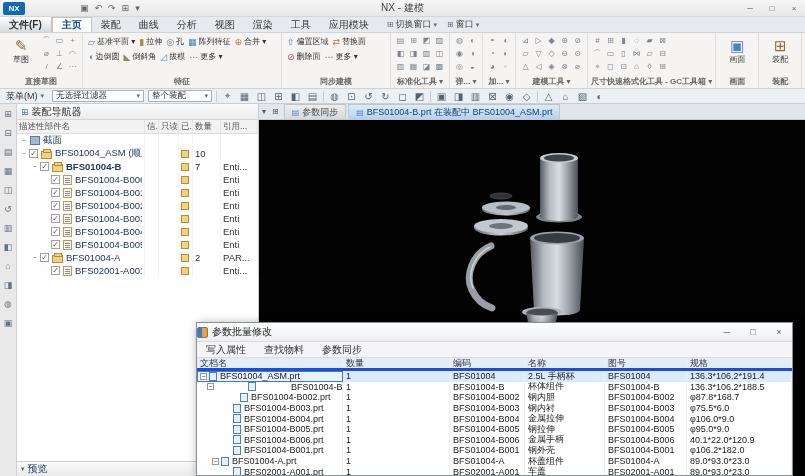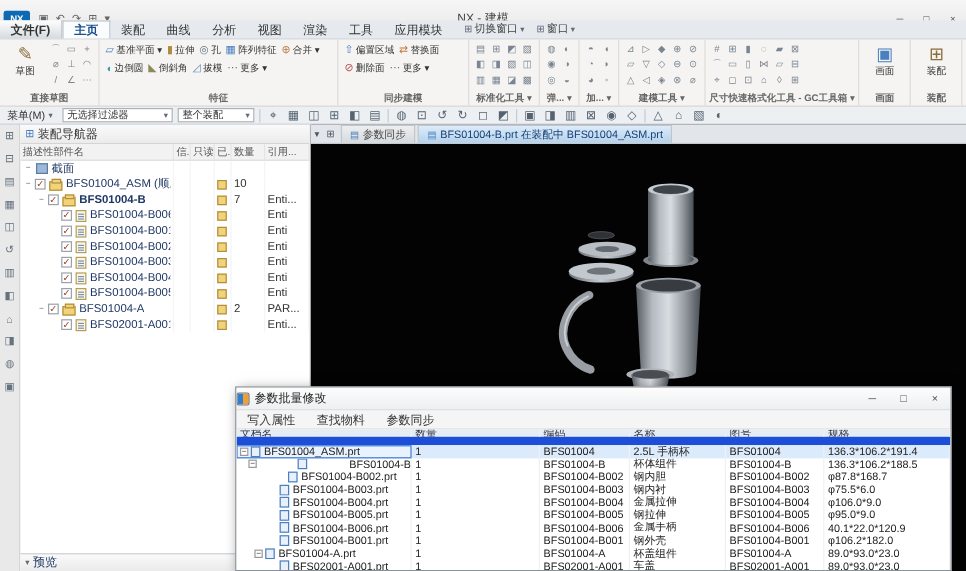--- a/index.html
+++ b/index.html
@@ -1,20 +1,20 @@
 <!DOCTYPE html>
 <html><head>
 <meta charset="utf-8">
 <style>
 *{margin:0;padding:0;box-sizing:border-box;}
 body{width:805px;height:476px;overflow:hidden;font-family:"Liberation Sans","DejaVu Sans",sans-serif;font-size:11px;color:#222;background:#f0efee;}
 #app{position:absolute;left:0;top:0;width:805px;height:476px;background:#f0efee;overflow:hidden;}
 
 
-.titlebar{position:absolute;left:0;top:0;width:805px;height:31px;background:linear-gradient(#f6f6f6,#e7e7e7);border-bottom:1px solid #d6d6d6;display:flex;align-items:center;}
+.titlebar{position:absolute;left:0;top:0;width:805px;height:17px;background:linear-gradient(#f6f6f6,#e7e7e7);border-bottom:1px solid #d6d6d6;display:flex;align-items:center;gap:48px;}
 .nx-logo{width:22px;height:13px;background:#0f6ab4;color:#fff;font-size:8px;font-weight:bold;display:flex;align-items:center;justify-content:center;border-radius:2px;margin:0 4px 0 3px;}
 .qicons{display:flex;align-items:center;}
 .qicon{font-size:9px;color:#666;padding:0 3px;line-height:15px;}
 .tb-title{position:absolute;left:50%;transform:translateX(-50%);font-size:10px;color:#444;white-space:nowrap;}
 .win-btns{margin-left:auto;display:flex;}
 .win-btn{width:22px;height:15px;font-size:8px;color:#555;display:flex;align-items:center;justify-content:center;}
 
 
 .tabrow{position:absolute;left:0;top:17px;width:805px;height:16px;background:#e6eaee;border-bottom:1px solid #cfd4d9;display:flex;align-items:stretch;}
 .tabs-holder{display:flex;}
@@ -95,21 +95,21 @@
 .dlg-title{height:19px;background:linear-gradient(#fdfdfd,#edeff1);display:flex;align-items:center;padding:0 0;gap:4px;border-bottom:1px solid #d8dce0;flex:none;}
 .dlg-ico{width:11px;height:11px;flex:none;background:
   linear-gradient(90deg,#2e7fd0 50%,#f0a030 50%);border-radius:2px;border:1px solid #777;}
 .dlg-title .t{font-size:10px;color:#222;}
 .dlg-btns{margin-left:auto;display:flex;}
 .dlg-btn{width:26px;height:16px;font-size:9px;color:#555;display:flex;align-items:center;justify-content:center;}
 .dlg-menu{height:16px;display:flex;align-items:center;background:#f5f5f5;border-bottom:1px solid #ddd;font-size:10px;color:#333;flex:none;}
 .dlg-menu .mi{padding:0 9px;}
 .dlg-table{flex:1;background:#fff;overflow:hidden;font-size:9px;display:flex;flex-direction:column;}
 .trow{display:flex;height:10.6px;align-items:center;color:#222;flex:none;}
-.trow.header{background:#e4ecf5;border-bottom:7px solid #1d4ed8;color:#334;height:13px;font-size:9px;}
+.trow.header{background:#e4ecf5;border-bottom:3px solid #1d4ed8;color:#334;height:13px;font-size:9px;}
 .trow.selected{background:#dcebfb;}
 .tc{padding:0 3px;overflow:hidden;white-space:nowrap;border-right:1px solid #eef0f2;height:100%;display:flex;align-items:center;}
 .c-doc{width:146px;flex:none;}
 .c-qty{width:107px;flex:none;}
 .c-code{width:75px;flex:none;}
 .c-name{width:80px;flex:none;}
 .c-draw{width:82px;flex:none;}
 .c-spec{flex:1;}
 .dexp{width:7px;height:7px;border:1px solid #999;font-size:7px;line-height:5px;text-align:center;color:#333;margin-right:2px;flex:none;background:#fff;}
 .dexp-sp{width:9px;flex:none;}

